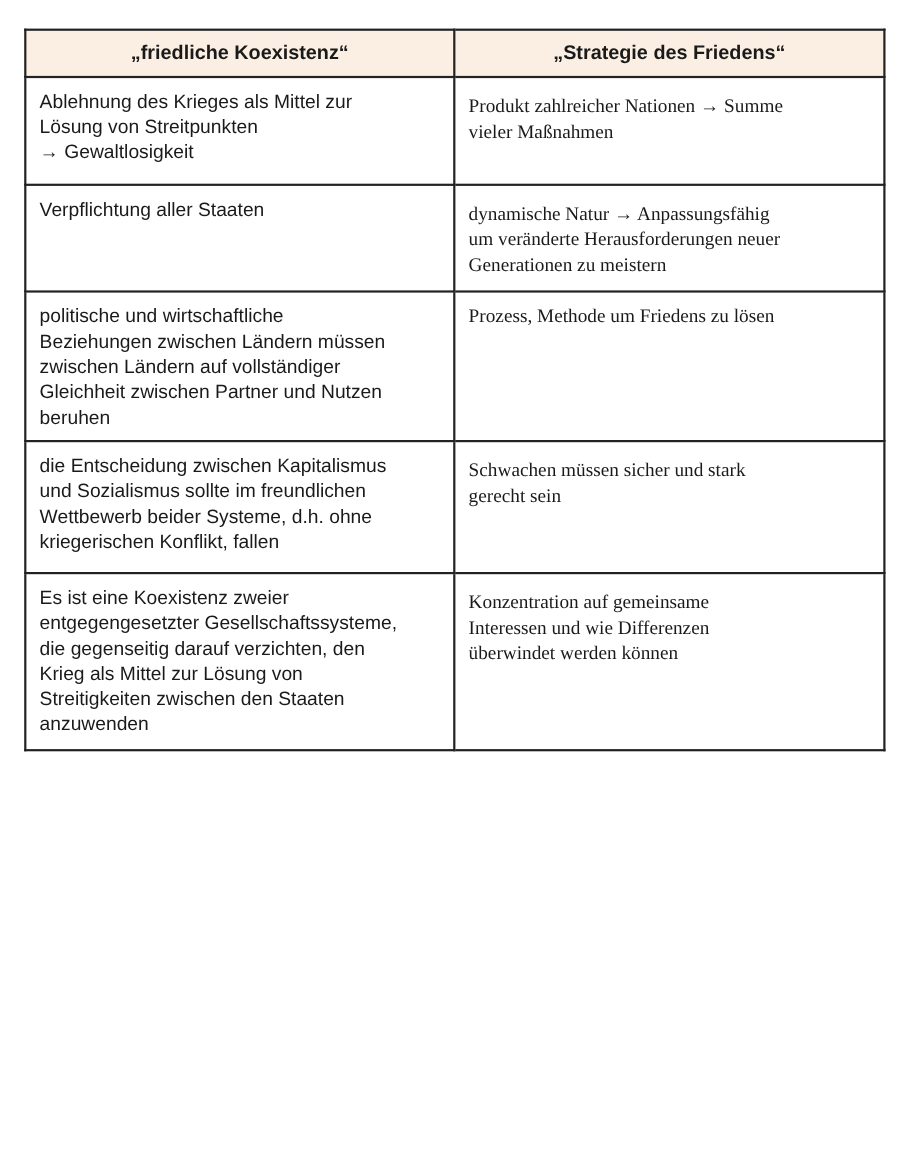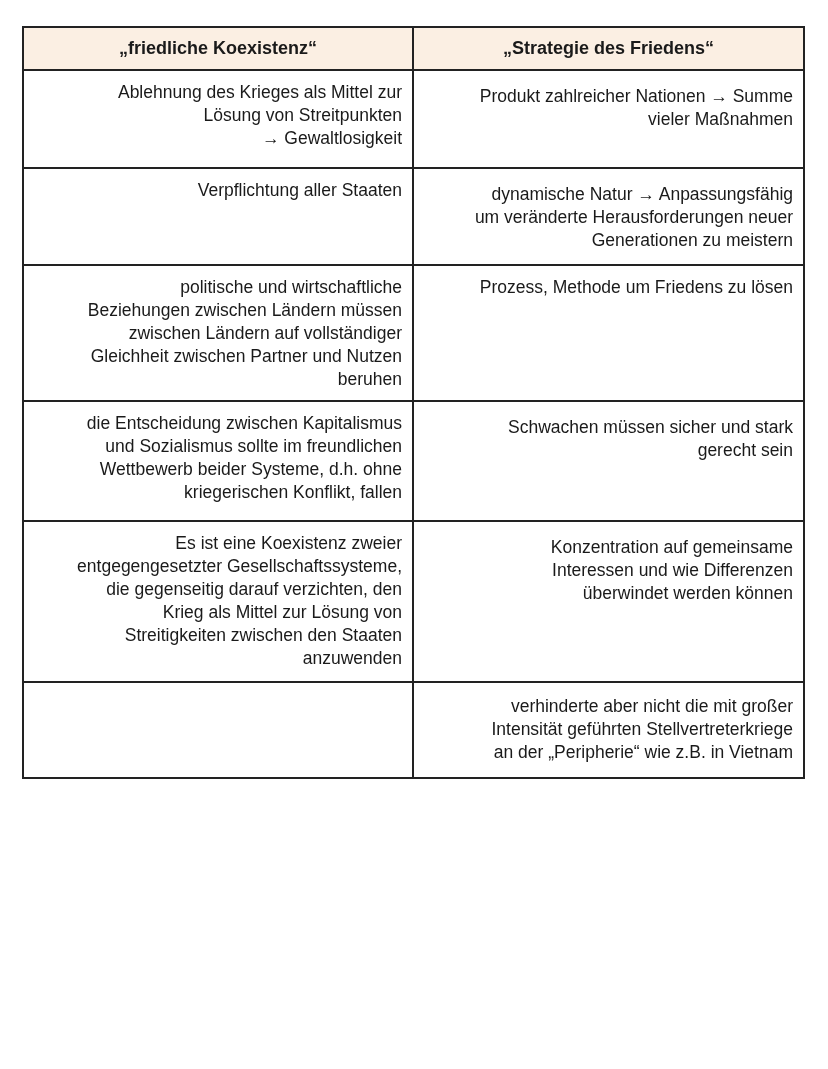--- a/index.html
+++ b/index.html
@@ -20,21 +20,21 @@
       top: 26px;
       width: 781px;
       border-collapse: collapse;
       table-layout: fixed;
     }
     table.cmp col.c1 { width: 390px; }
     table.cmp col.c2 { width: 391px; }
     table.cmp th, table.cmp td {
       border: 2px solid #222222;
       vertical-align: top;
-      text-align: right;
+      text-align: left;
       font-size: 17.5px;
       line-height: 23px;
       padding: 10px 10px 6px 12px;
     }
     table.cmp th {
       background: #fbefe3;
       font-weight: bold;
       text-align: center;
       height: 20px;
       padding: 9px 10px 9px 10px;
@@ -42,21 +42,21 @@
       margin-left: 35px;
     }
     tr.r1 td { height: 76px; }
     tr.r2 td { height: 75px; }
     tr.r3 td { height: 118px; }
     tr.r4 td { height: 98px; }
     tr.r5 td { height: 139px; }
     tr.r6 td { height: 124px; }
     tr.r7 td { height: 76px; }
     tr.r8 td { height: 51px; }
-    td.right { padding-left: 11px; }
+    td.right { padding-left: 11px; font-family: Liberation Serif, serif; }
     tr.r1 td.right, tr.r4 td.right, tr.r5 td.right { padding-top: 14px; }
     tr.r2 td.right { padding-top: 14px; }
     tr.r6 td.right { padding-top: 17px; }
     tr.r7 td.right { padding-top: 12px; }
     tr.r8 td.right { padding-top: 8px; }
     .cell-text { white-space: pre-line; display: block; }
   </style>
 </head>
 <body>
 
@@ -125,24 +125,14 @@
 Krieg als Mittel zur Lösung von
 Streitigkeiten zwischen den Staaten
 anzuwenden</span>
         </td>
       <td class="right">
           <span class="cell-text">Konzentration auf gemeinsame
 Interessen und wie Differenzen
 überwindet werden können</span>
         </td>
     </tr>
-    <tr class="r7">
-      <td>
-          <span class="cell-text"></span>
-        </td>
-      <td class="right">
-          <span class="cell-text">verhinderte aber nicht die mit großer
-Intensität geführten Stellvertreterkriege
-an der „Peripherie“ wie z.B. in Vietnam</span>
-        </td>
-    </tr>
   </tbody>
 </table>
 
 </body></html>

